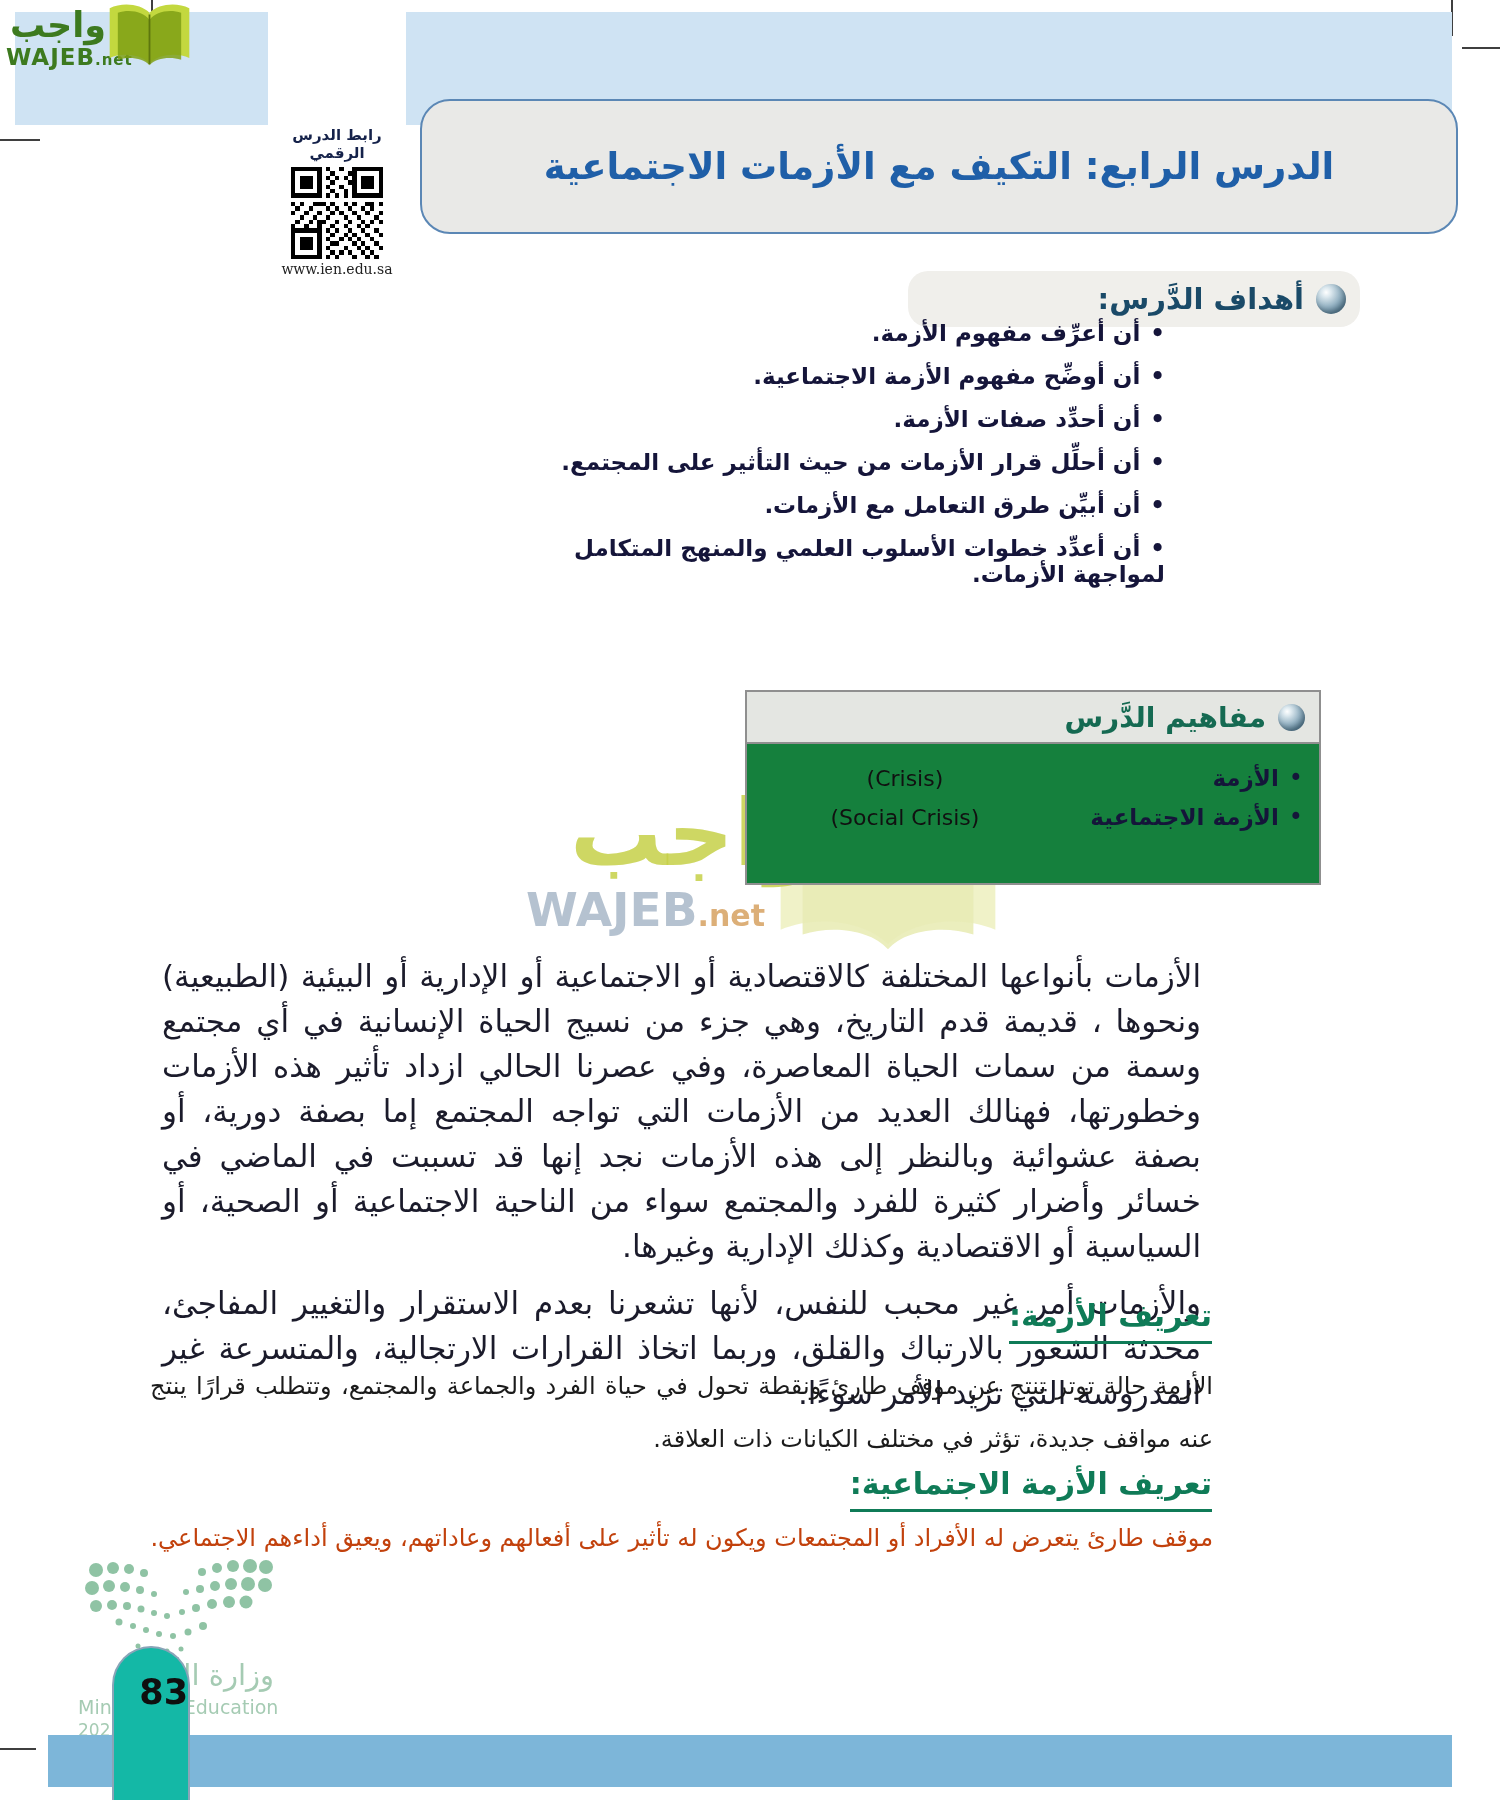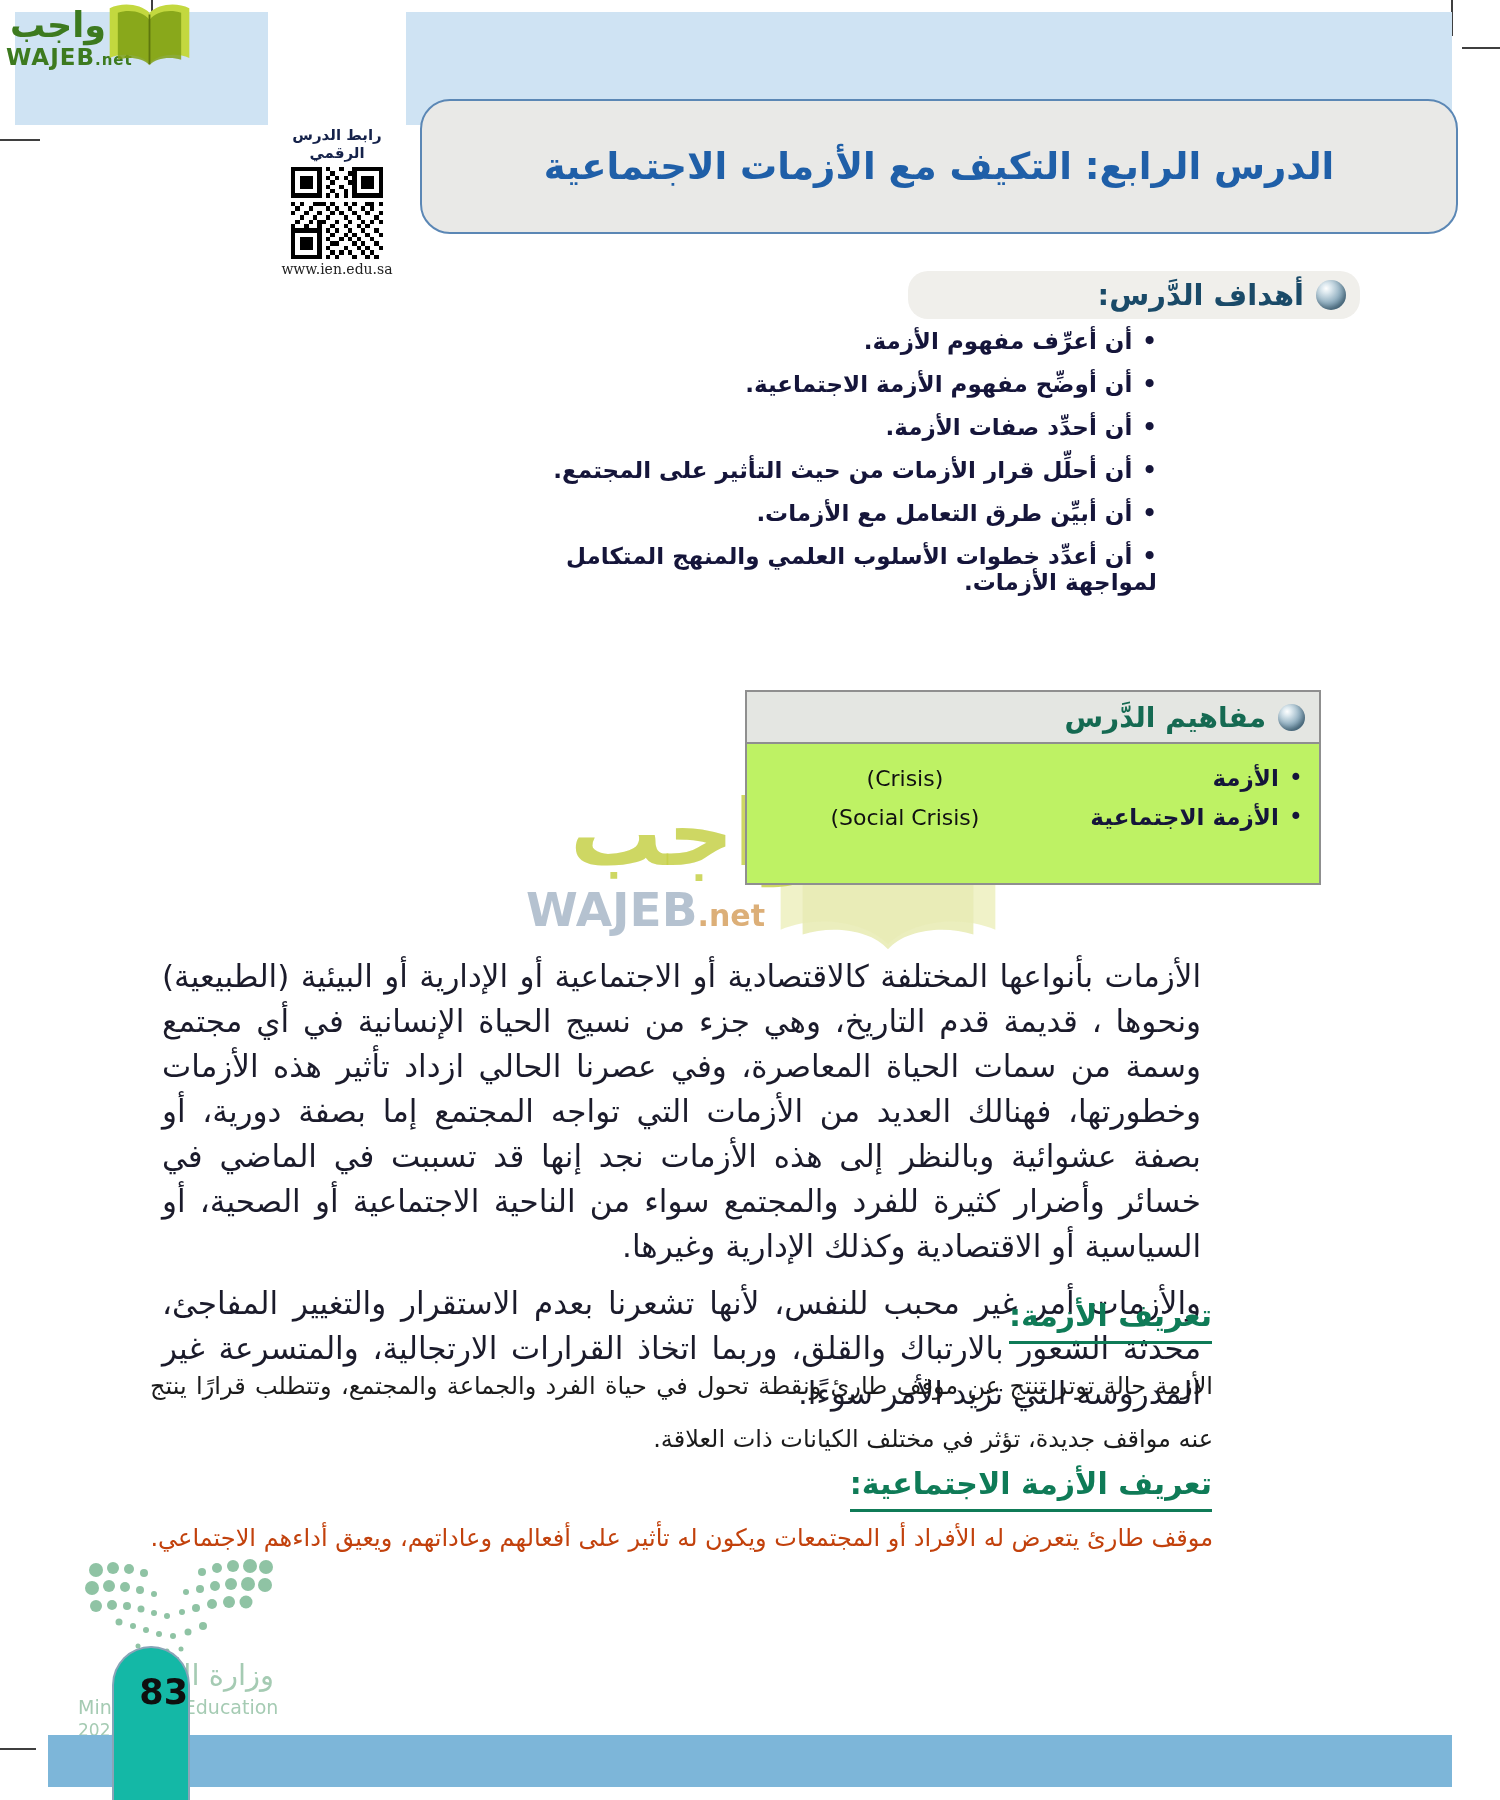--- a/index.html
+++ b/index.html
@@ -25,32 +25,32 @@
   .qr-label{padding-top:126px;font-size:15px;font-weight:bold;color:#15224a;direction:rtl;}
   .qr-code{width:92px;height:92px;margin:5px auto 2px;display:block;}
   .qr-url{font-size:14px;color:#222;font-family:"DejaVu Serif",serif;}
 
   
   .title-box{left:420px;top:99px;width:1034px;height:131px;background:#e9e9e7;
              border:2px solid #5b87b5;border-radius:30px;display:flex;align-items:center;justify-content:center;z-index:2;}
   .title-text{font-size:37px;font-weight:bold;color:#1f5fa8;direction:rtl;}
 
   
-  .obj-band{left:908px;top:271px;width:452px;height:48px;background:#f0efeb;border-radius:20px;
+  .obj-band{left:908px;top:271px;width:452px;height:56px;background:#f0efeb;border-radius:20px;
             display:flex;direction:rtl;align-items:center;padding:0 14px;gap:12px;box-sizing:border-box;}
   .sphere{width:30px;height:30px;border-radius:50%;flex:none;
           background:radial-gradient(circle at 34% 28%, #ffffff 0%, #dde9ef 16%, #9ab6c6 46%, #61869c 72%, #44708d 100%);
           box-shadow:inset -2px -3px 5px rgba(0,0,0,0.22);}
   .obj-heading{font-size:29px;font-weight:bold;color:#1a4a68;}
-  .obj-list{right:335px;top:320px;width:640px;direction:rtl;list-style:none;margin:8px;padding:0;}
+  .obj-list{right:335px;top:320px;width:640px;direction:rtl;list-style:none;margin:0;padding:0;}
   .obj-list li{font-size:23px;font-weight:bold;color:#15153a;line-height:26px;margin-bottom:17px;}
   .obj-list li::before{content:"•";margin-left:10px;}
 
   
-  .concepts-box{left:745px;top:690px;width:576px;height:195px;border:2px solid #8f8f8f;background:#bef264;box-sizing:border-box;z-index:2;}
+  .concepts-box{left:745px;top:690px;width:576px;height:195px;border:2px solid #8f8f8f;background:#15803d;box-sizing:border-box;z-index:2;}
   .concepts-header{height:52px;background:#e4e6e2;border-bottom:2px solid #8f8f8f;display:flex;direction:rtl;
                    align-items:center;padding:0 14px;gap:12px;box-sizing:border-box;}
   .concepts-header .sphere{width:27px;height:27px;}
   .concepts-heading{font-size:28px;font-weight:bold;color:#156a52;}
   .concept-rows{padding:20px 16px 0;}
   .concept-row{display:flex;direction:rtl;align-items:center;margin-bottom:11px;}
   .concept-bullet::before{content:"•";font-size:24px;color:#15153a;}
   .concept-bullet{margin-left:10px;}
   .concept-term{font-size:23px;font-weight:bold;color:#15153a;width:232px;flex:none;}
   .concept-english{font-size:22px;color:#111;flex:1;text-align:center;}

